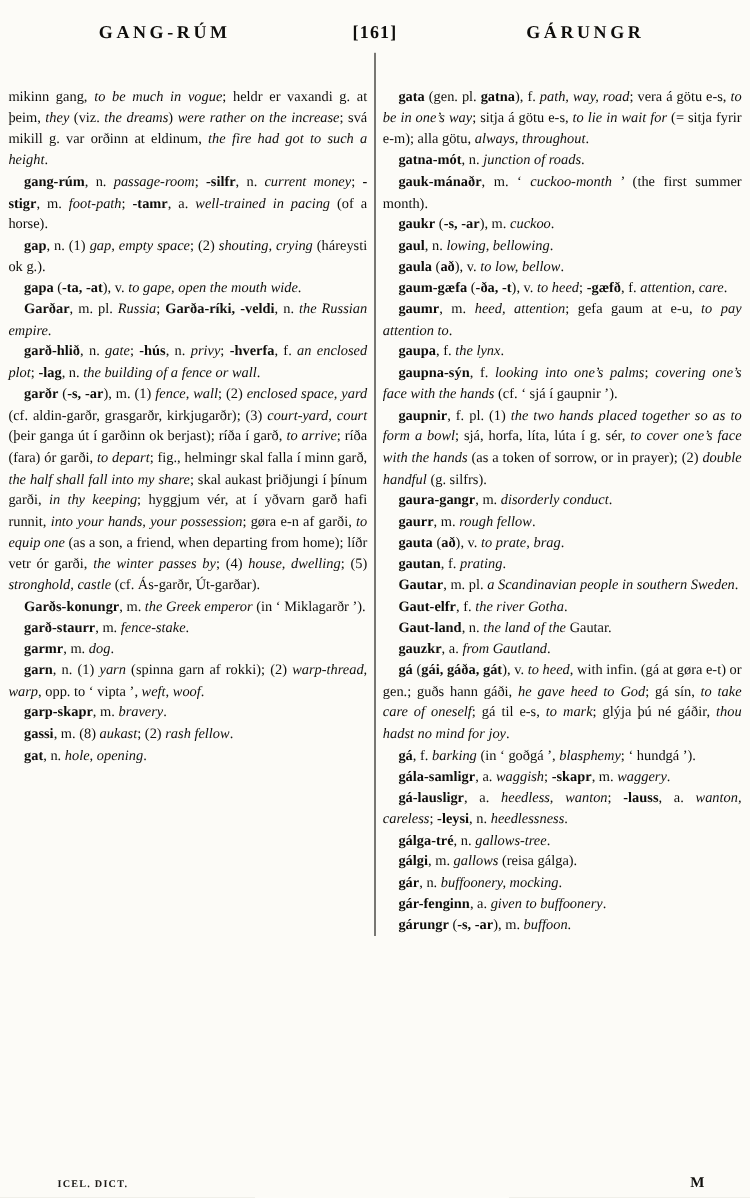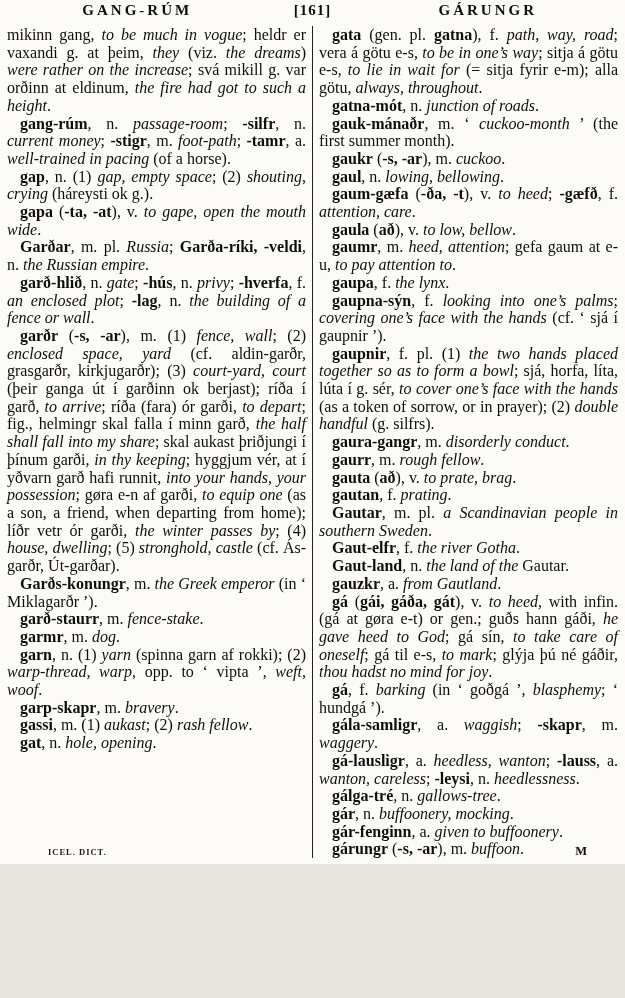--- a/index.html
+++ b/index.html
@@ -1,27 +1,27 @@
 <!DOCTYPE html>
 <html><head>
 <meta charset="utf-8">
 <style>
   html,body{margin:0;padding:0;background:#e8e6e0;}
   .page{
-    width:625px;height:864px;margin:0 auto;background:#fcfbf7;
+    width:625px;height:998px;margin:0 auto;background:#fcfbf7;
     font-family:"Liberation Serif","DejaVu Serif",serif;color:#0f0e0c;
-    position:relative;box-sizing:border-box;padding:2px 7px 0 7px;overflow:hidden;
+    position:relative;box-sizing:border-box;padding:20px 7px 0 7px;overflow:hidden;
   }
   .header{display:flex;align-items:baseline;font-weight:bold;font-size:15px;
     letter-spacing:3px;margin-bottom:7px;}
   .h-left{flex:1;text-align:center;}
   .h-num{width:90px;text-align:center;letter-spacing:1px;font-family:Liberation Serif, serif;}
   .h-right{flex:1;text-align:center;}
   .columns{display:flex;}
-  .col{width:299px;font-size:16px;line-height:17.7px;text-align:justify;}
+  .col{width:299px;font-size:12px;line-height:17.7px;text-align:justify;margin-top:28px;}
   .divider{width:1px;background:#22201d;margin:0 6px;align-self:stretch;}
   .entry{margin:0;text-indent:13px;}
   .entry.cont{text-indent:0;}
   .b{font-weight:bold;}
   .i{font-style:italic;}
   .footer{position:absolute;bottom:5px;left:0;width:100%;display:flex;
     justify-content:space-between;align-items:center;
     padding:0 58px 0 28px;box-sizing:border-box;margin-left:20px;}
   .f-left{font-size:8.5px;letter-spacing:1px;font-weight:bold;color:#1b1a17;}
   .f-right{font-size:12.5px;font-weight:bold;}
@@ -42,49 +42,50 @@
         <p class="entry"><span class="b">gap</span><span class="n">, n. (1) </span><span class="i">gap, empty space</span><span class="n">; (2) </span><span class="i">shouting, crying</span><span class="n"> (háreysti ok g.).</span></p>
         <p class="entry"><span class="b">gapa</span><span class="n"> (</span><span class="b">-ta, -at</span><span class="n">), v. </span><span class="i">to gape, open the mouth wide</span><span class="n">.</span></p>
         <p class="entry"><span class="b">Garðar</span><span class="n">, m. pl. </span><span class="i">Russia</span><span class="n">; </span><span class="b">Garða-ríki, -veldi</span><span class="n">, n. </span><span class="i">the Russian empire</span><span class="n">.</span></p>
         <p class="entry"><span class="b">garð-hlið</span><span class="n">, n. </span><span class="i">gate</span><span class="n">; </span><span class="b">-hús</span><span class="n">, n. </span><span class="i">privy</span><span class="n">; </span><span class="b">-hverfa</span><span class="n">, f. </span><span class="i">an enclosed plot</span><span class="n">; </span><span class="b">-lag</span><span class="n">, n. </span><span class="i">the building of a fence or wall</span><span class="n">.</span></p>
         <p class="entry"><span class="b">garðr</span><span class="n"> (</span><span class="b">-s, -ar</span><span class="n">), m. (1) </span><span class="i">fence, wall</span><span class="n">; (2) </span><span class="i">enclosed space, yard</span><span class="n"> (cf. aldin-garðr, grasgarðr, kirkjugarðr); (3) </span><span class="i">court-yard, court</span><span class="n"> (þeir ganga út í garðinn ok berjast); ríða í garð, </span><span class="i">to arrive</span><span class="n">; ríða (fara) ór garði, </span><span class="i">to depart</span><span class="n">; fig., helmingr skal falla í minn garð, </span><span class="i">the half shall fall into my share</span><span class="n">; skal aukast þriðjungi í þínum garði, </span><span class="i">in thy keeping</span><span class="n">; hyggjum vér, at í yðvarn garð hafi runnit, </span><span class="i">into your hands, your possession</span><span class="n">; gøra e-n af garði, </span><span class="i">to equip one</span><span class="n"> (as a son, a friend, when departing from home); líðr vetr ór garði, </span><span class="i">the winter passes by</span><span class="n">; (4) </span><span class="i">house, dwelling</span><span class="n">; (5) </span><span class="i">stronghold, castle</span><span class="n"> (cf. Ás-garðr, Út-garðar).</span></p>
         <p class="entry"><span class="b">Garðs-konungr</span><span class="n">, m. </span><span class="i">the Greek emperor</span><span class="n"> (in ‘ Miklagarðr ’).</span></p>
         <p class="entry"><span class="b">garð-staurr</span><span class="n">, m. </span><span class="i">fence-stake</span><span class="n">.</span></p>
         <p class="entry"><span class="b">garmr</span><span class="n">, m. </span><span class="i">dog</span><span class="n">.</span></p>
         <p class="entry"><span class="b">garn</span><span class="n">, n. (1) </span><span class="i">yarn</span><span class="n"> (spinna garn af rokki); (2) </span><span class="i">warp-thread, warp</span><span class="n">, opp. to ‘ vipta ’, </span><span class="i">weft, woof</span><span class="n">.</span></p>
         <p class="entry"><span class="b">garp-skapr</span><span class="n">, m. </span><span class="i">bravery</span><span class="n">.</span></p>
-        <p class="entry"><span class="b">gassi</span><span class="n">, m. (1) </span><span class="i">aukast</span><span class="n">; (2) </span><span class="i">rash fellow</span><span class="n">.</span></p>
+        <p class="entry"><span class="b">gassi</span><span class="n">, m. (8) </span><span class="i">aukast</span><span class="n">; (2) </span><span class="i">rash fellow</span><span class="n">.</span></p>
         <p class="entry"><span class="b">gat</span><span class="n">, n. </span><span class="i">hole, opening</span><span class="n">.</span></p>
       </div>
     <div class="divider"></div>
     <div class="col" id="col-right">
         <p class="entry"><span class="b">gata</span><span class="n"> (gen. pl. </span><span class="b">gatna</span><span class="n">), f. </span><span class="i">path, way, road</span><span class="n">; vera á götu e-s, </span><span class="i">to be in one’s way</span><span class="n">; sitja á götu e-s, </span><span class="i">to lie in wait for</span><span class="n"> (= sitja fyrir e-m); alla götu, </span><span class="i">always, throughout</span><span class="n">.</span></p>
         <p class="entry"><span class="b">gatna-mót</span><span class="n">, n. </span><span class="i">junction of roads</span><span class="n">.</span></p>
         <p class="entry"><span class="b">gauk-mánaðr</span><span class="n">, m. ‘ </span><span class="i">cuckoo-month</span><span class="n"> ’ (the first summer month).</span></p>
         <p class="entry"><span class="b">gaukr</span><span class="n"> (</span><span class="b">-s, -ar</span><span class="n">), m. </span><span class="i">cuckoo</span><span class="n">.</span></p>
         <p class="entry"><span class="b">gaul</span><span class="n">, n. </span><span class="i">lowing, bellowing</span><span class="n">.</span></p>
+        <p class="entry"><span class="b">gaula</span><span class="n"> (</span><span class="b">að</span><span class="n">), v. </span><span class="i">to low, bellow</span><span class="n">.</span></p>
         <p class="entry"><span class="b">gaum-gæfa</span><span class="n"> (</span><span class="b">-ða, -t</span><span class="n">), v. </span><span class="i">to heed</span><span class="n">; </span><span class="b">-gæfð</span><span class="n">, f. </span><span class="i">attention, care</span><span class="n">.</span></p>
-        <p class="entry"><span class="b">gaula</span><span class="n"> (</span><span class="b">að</span><span class="n">), v. </span><span class="i">to low, bellow</span><span class="n">.</span></p>
         <p class="entry"><span class="b">gaumr</span><span class="n">, m. </span><span class="i">heed, attention</span><span class="n">; gefa gaum at e-u, </span><span class="i">to pay attention to</span><span class="n">.</span></p>
         <p class="entry"><span class="b">gaupa</span><span class="n">, f. </span><span class="i">the lynx</span><span class="n">.</span></p>
         <p class="entry"><span class="b">gaupna-sýn</span><span class="n">, f. </span><span class="i">looking into one’s palms</span><span class="n">; </span><span class="i">covering one’s face with the hands</span><span class="n"> (cf. ‘ sjá í gaupnir ’).</span></p>
         <p class="entry"><span class="b">gaupnir</span><span class="n">, f. pl. (1) </span><span class="i">the two hands placed together so as to form a bowl</span><span class="n">; sjá, horfa, líta, lúta í g. sér, </span><span class="i">to cover one’s face with the hands</span><span class="n"> (as a token of sorrow, or in prayer); (2) </span><span class="i">double handful</span><span class="n"> (g. silfrs).</span></p>
         <p class="entry"><span class="b">gaura-gangr</span><span class="n">, m. </span><span class="i">disorderly conduct</span><span class="n">.</span></p>
         <p class="entry"><span class="b">gaurr</span><span class="n">, m. </span><span class="i">rough fellow</span><span class="n">.</span></p>
         <p class="entry"><span class="b">gauta</span><span class="n"> (</span><span class="b">að</span><span class="n">), v. </span><span class="i">to prate, brag</span><span class="n">.</span></p>
         <p class="entry"><span class="b">gautan</span><span class="n">, f. </span><span class="i">prating</span><span class="n">.</span></p>
         <p class="entry"><span class="b">Gautar</span><span class="n">, m. pl. </span><span class="i">a Scandinavian people in southern Sweden</span><span class="n">.</span></p>
         <p class="entry"><span class="b">Gaut-elfr</span><span class="n">, f. </span><span class="i">the river Gotha</span><span class="n">.</span></p>
         <p class="entry"><span class="b">Gaut-land</span><span class="n">, n. </span><span class="i">the land of the</span><span class="n"> Gautar.</span></p>
         <p class="entry"><span class="b">gauzkr</span><span class="n">, a. </span><span class="i">from Gautland</span><span class="n">.</span></p>
         <p class="entry"><span class="b">gá</span><span class="n"> (</span><span class="b">gái, gáða, gát</span><span class="n">), v. </span><span class="i">to heed</span><span class="n">, with infin. (gá at gøra e-t) or gen.; guðs hann gáði, </span><span class="i">he gave heed to God</span><span class="n">; gá sín, </span><span class="i">to take care of oneself</span><span class="n">; gá til e-s, </span><span class="i">to mark</span><span class="n">; glýja þú né gáðir, </span><span class="i">thou hadst no mind for joy</span><span class="n">.</span></p>
         <p class="entry"><span class="b">gá</span><span class="n">, f. </span><span class="i">barking</span><span class="n"> (in ‘ goðgá ’, </span><span class="i">blasphemy</span><span class="n">; ‘ hundgá ’).</span></p>
         <p class="entry"><span class="b">gála-samligr</span><span class="n">, a. </span><span class="i">waggish</span><span class="n">; </span><span class="b">-skapr</span><span class="n">, m. </span><span class="i">waggery</span><span class="n">.</span></p>
         <p class="entry"><span class="b">gá-lausligr</span><span class="n">, a. </span><span class="i">heedless, wanton</span><span class="n">; </span><span class="b">-lauss</span><span class="n">, a. </span><span class="i">wanton, careless</span><span class="n">; </span><span class="b">-leysi</span><span class="n">, n. </span><span class="i">heedlessness</span><span class="n">.</span></p>
         <p class="entry"><span class="b">gálga-tré</span><span class="n">, n. </span><span class="i">gallows-tree</span><span class="n">.</span></p>
+        <p class="entry"><span class="b">gálgi</span><span class="n">, m. </span><span class="i">gallows</span><span class="n"> (reisa gálga).</span></p>
         <p class="entry"><span class="b">gár</span><span class="n">, n. </span><span class="i">buffoonery, mocking</span><span class="n">.</span></p>
         <p class="entry"><span class="b">gár-fenginn</span><span class="n">, a. </span><span class="i">given to buffoonery</span><span class="n">.</span></p>
         <p class="entry"><span class="b">gárungr</span><span class="n"> (</span><span class="b">-s, -ar</span><span class="n">), m. </span><span class="i">buffoon</span><span class="n">.</span></p>
       </div>
   </div>
   <div class="footer">
     <div class="f-left">ICEL. DICT.</div>
     <div class="f-right">M</div>
   </div>
 </div>

